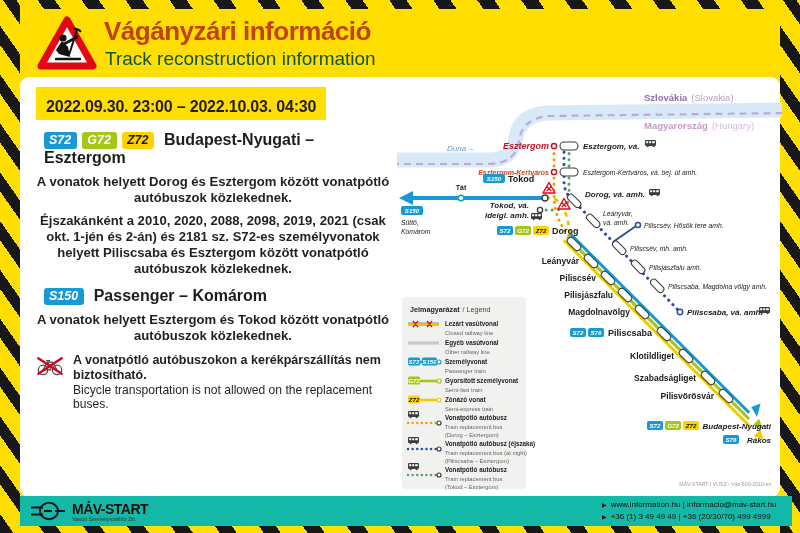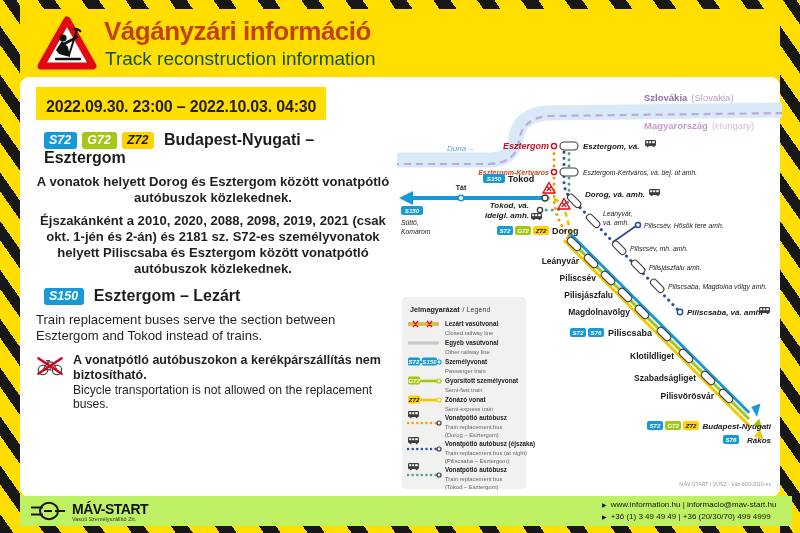--- a/index.html
+++ b/index.html
@@ -47,21 +47,21 @@
   .badge-txt.dark{fill:#111;}
   .leg-title{font-size:7.2px;font-weight:bold;fill:#222;}
   .leg-title-reg{font-weight:normal;fill:#444;}
   .leg-hu{font-size:6.3px;font-weight:bold;fill:#222;}
   .leg-en{font-size:5.8px;fill:#666;}
   .foot-note{font-size:5.2px;fill:#9a9a9a;}
   .dot{fill:none;stroke-linecap:round;stroke-width:3;stroke-dasharray:0.1 6;}
   .dot-leg{fill:none;stroke-linecap:round;stroke-width:2.4;stroke-dasharray:0.1 4.5;}
   .pill{fill:#fff;stroke:#3d3d3d;stroke-width:1.1;}
   
-  .footer{position:absolute;left:20px;right:8px;bottom:7px;height:30px;background:#bef264;}
+  .footer{position:absolute;left:20px;right:8px;bottom:7px;height:30px;background:#14b8a6;}
   .brandwrap{position:absolute;left:10px;top:3px;display:flex;gap:6px;align-items:center;}
   .brandtxt .bt1{font-size:14px;font-weight:bold;letter-spacing:-0.5px;color:#111;}
   .brandtxt .bt2{font-size:5.5px;color:#333;margin-top:-1px;}
   .contact{position:absolute;left:582px;top:3px;font-size:8px;color:#111;line-height:12px;}
   .contact .tri{font-size:6px;margin-right:4px;}
 </style>
 </head>
 <body>
 
 <div class="page">
@@ -94,24 +94,24 @@
       <div class="routehead">
         <span class="badge b-blue">S72</span><span class="badge b-green">G72</span><span class="badge b-yellow">Z72</span>
         <span>Budapest-Nyugati – Esztergom</span>
       </div>
 
       <div class="p hu">A vonatok helyett Dorog és Esztergom között vonatpótló autóbuszok közlekednek.</div>
       <div class="p hu">Éjszakánként a 2010, 2020, 2088, 2098, 2019, 2021 (csak okt. 1-jén és 2-án) és 2181 sz. S72-es személyvonatok helyett Piliscsaba és Esztergom között vonatpótló autóbuszok közlekednek.</div>
 
       <div class="routehead" style="margin-top:9px;">
         <span class="badge b-blue">S150</span>
-        <span>Esztergom – Lezárt</span>
+        <span>Passenger – Komárom</span>
       </div>
 
-      <div class="p">Train replacement buses serve the section between Esztergom and Tokod instead of trains.</div>
+      <div class="p hu">A vonatok helyett Esztergom és Tokod között vonatpótló autóbuszok közlekednek.</div>
 
       <div class="notice">
         <svg width="34" height="26" viewBox="0 0 36 26">
           <circle cx="9" cy="18" r="6" fill="none" stroke="#4a4a4a" stroke-width="1.6"></circle>
           <circle cx="27" cy="18" r="6" fill="none" stroke="#4a4a4a" stroke-width="1.6"></circle>
           <path d="M9,18 L15,8 H21 L27,18 M15,8 L19,18 H9 M13,6 h5" fill="none" stroke="#4a4a4a" stroke-width="1.5"></path>
           <path d="M3,3 L33,23 M33,3 L3,23" stroke="#D0021B" stroke-width="3" stroke-linecap="round"></path>
         </svg>
         <div class="txt">
           <div class="n-hu">A vonatpótló autóbuszokon a kerékpárszállítás nem biztosítható.</div>

